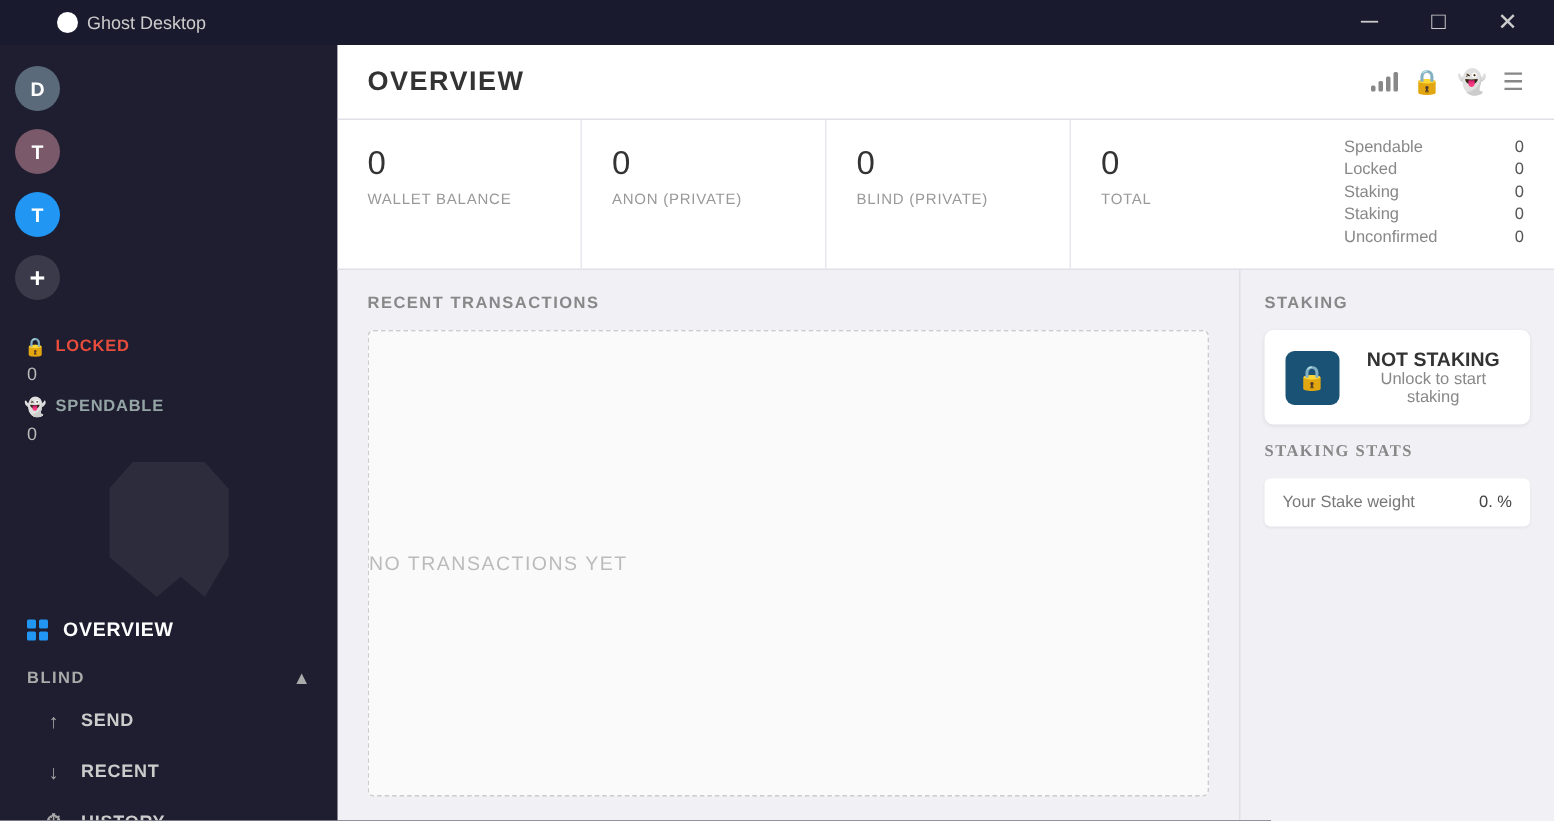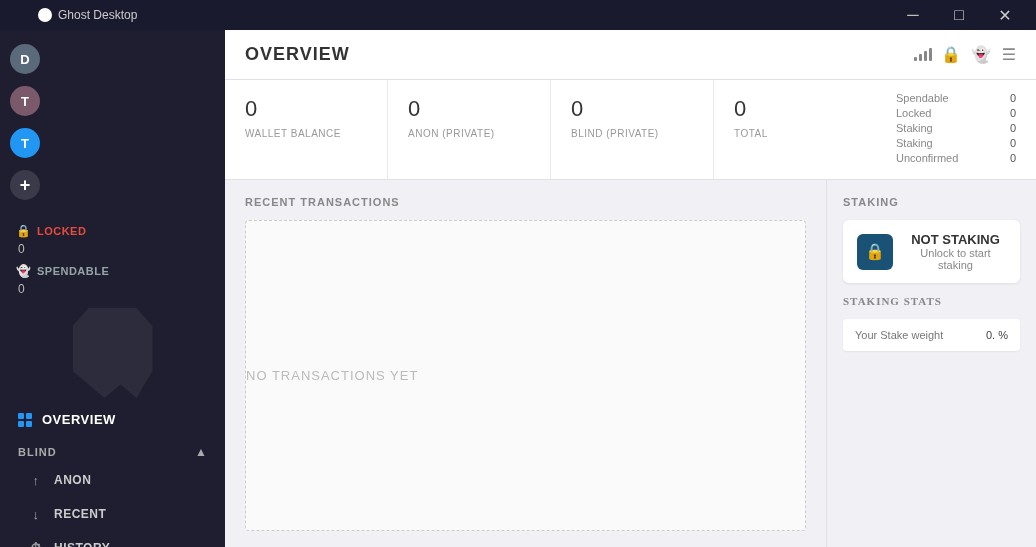--- a/index.html
+++ b/index.html
@@ -325,21 +325,21 @@
         <span class="nav-overview-label">OVERVIEW</span>
       </div>
 
       <div class="nav-group-header">
         <span class="nav-group-label">BLIND</span>
         <span class="nav-group-arrow">▲</span>
       </div>
 
       <div class="nav-item">
         <span class="nav-item-icon">↑</span>
-        <span>ANON</span>
+        <span>SEND</span>
       </div>
       <div class="nav-item">
         <span class="nav-item-icon">↓</span>
         <span>RECENT</span>
       </div>
       <div class="nav-item">
         <span class="nav-item-icon">⏱</span>
         <span>HISTORY</span>
       </div>
 

